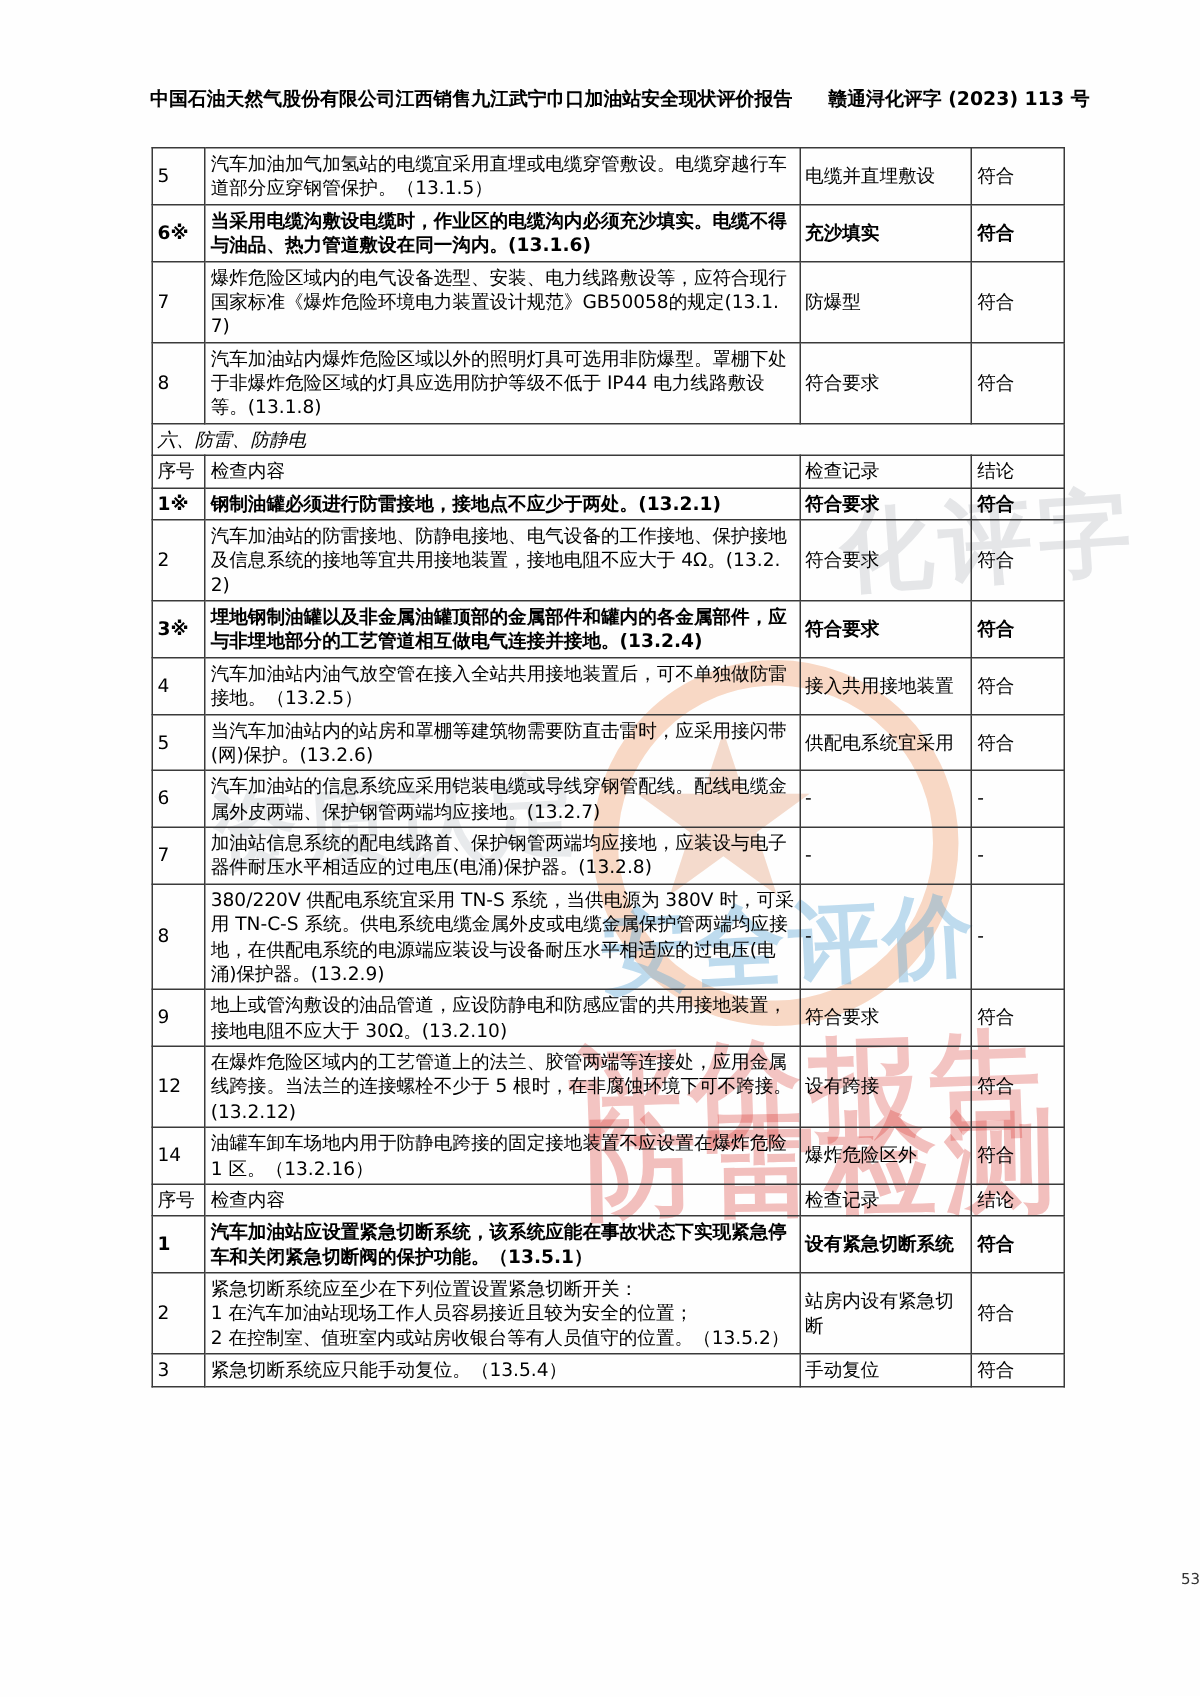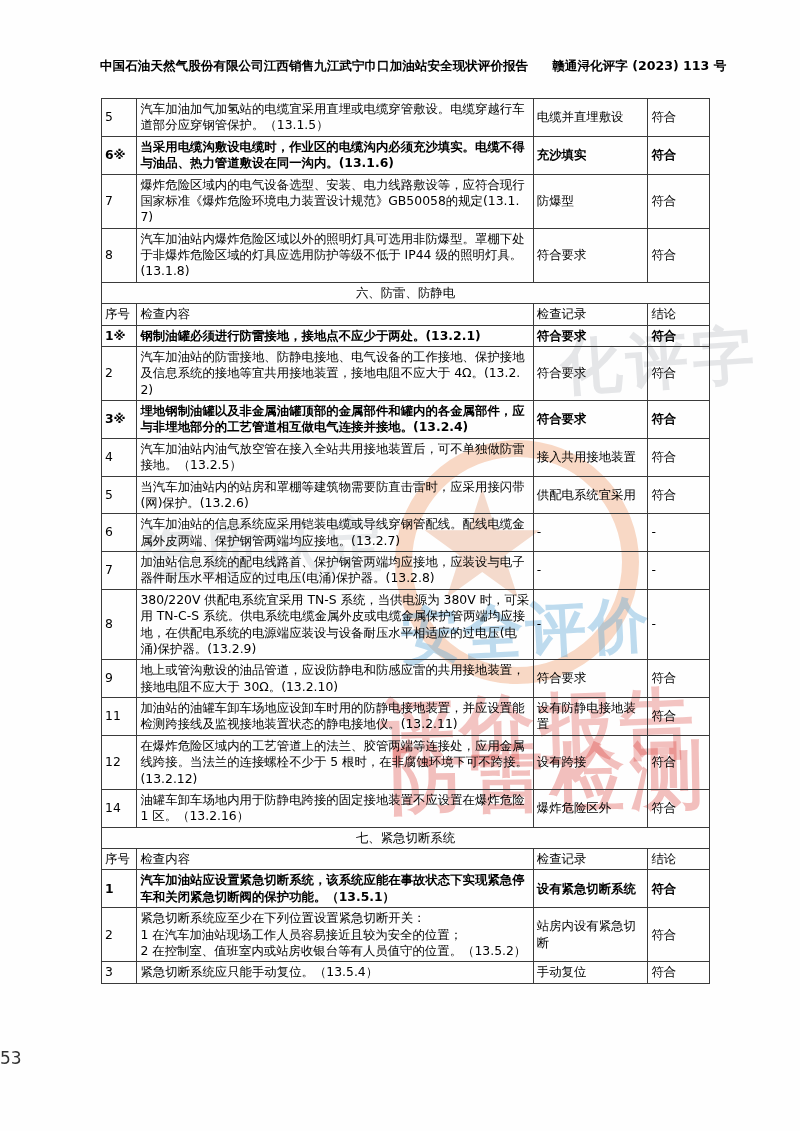--- a/index.html
+++ b/index.html
@@ -122,45 +122,46 @@
     vertical-align: middle;
     background: transparent;
     word-break: break-all;
   }
   .col-no    { width: 34px;  text-align: center; }
   .col-desc  { width: 380px; text-align: left; }
   .col-rec   { width: 110px; text-align: center; }
   .col-concl { width: 59px;  text-align: center; }
 
   .section-head {
-    text-align: center;
+    text-align: left;
     font-size: 13.2px;
     padding: 5px 0;
+    font-style: italic;
   }
   .col-head {
     text-align: left;
     font-weight: normal;
     font-size: 12.6px;
     padding: 4px 0;
   }
   .bold-row td, td.bold-cell {
     font-weight: bold;
   }
   .desc-cell { padding-left: 4px; padding-right: 4px; }
   .dash { font-size: 13px; }
   .multiline { white-space: pre-line; }
 
   
   #page-number {
     position: absolute;
     top: 1048px;
     left: 0;
     right: 0;
-    text-align: left;
-    font-size: 17px;
+    text-align: right;
+    font-size: 10px;
     color: #333;
     z-index: 5;
   }
 </style>
 </head>
 <body>
 
 <div id="page">
 
   <div class="wm-layer">
@@ -199,21 +200,21 @@
           <td>符合</td>
         </tr>
         <tr>
           <td>7</td>
           <td class="desc-cell multiline">爆炸危险区域内的电气设备选型、安装、电力线路敷设等，应符合现行国家标准《爆炸危险环境电力装置设计规范》GB50058的规定(13.1.7)</td>
           <td>防爆型</td>
           <td>符合</td>
         </tr>
         <tr>
           <td>8</td>
-          <td class="desc-cell multiline">汽车加油站内爆炸危险区域以外的照明灯具可选用非防爆型。罩棚下处于非爆炸危险区域的灯具应选用防护等级不低于 IP44 级的照明灯具。(13.1.8)</td>
+          <td class="desc-cell multiline">汽车加油站内爆炸危险区域以外的照明灯具可选用非防爆型。罩棚下处于非爆炸危险区域的灯具应选用防护等级不低于 IP44 电力线路敷设等。(13.1.8)</td>
           <td>符合要求</td>
           <td>符合</td>
         </tr>
         <tr>
           <td colspan="4" class="section-head">六、防雷、防静电</td>
         </tr>
         <tr>
           <td class="col-head">序号</td>
           <td class="col-head">检查内容</td>
           <td class="col-head">检查记录</td>
@@ -267,39 +268,30 @@
           <td class="dash">-</td>
           <td class="dash">-</td>
         </tr>
         <tr>
           <td>9</td>
           <td class="desc-cell multiline">地上或管沟敷设的油品管道，应设防静电和防感应雷的共用接地装置，接地电阻不应大于 30Ω。(13.2.10)</td>
           <td>符合要求</td>
           <td>符合</td>
         </tr>
         <tr>
-          <td>11</td>
-          <td class="desc-cell multiline">加油站的油罐车卸车场地应设卸车时用的防静电接地装置，并应设置能检测跨接线及监视接地装置状态的静电接地仪。(13.2.11)</td>
-          <td>设有防静电接地装置</td>
-          <td>符合</td>
-        </tr>
-        <tr>
           <td>12</td>
           <td class="desc-cell multiline">在爆炸危险区域内的工艺管道上的法兰、胶管两端等连接处，应用金属线跨接。当法兰的连接螺栓不少于 5 根时，在非腐蚀环境下可不跨接。(13.2.12)</td>
           <td>设有跨接</td>
           <td>符合</td>
         </tr>
         <tr>
           <td>14</td>
           <td class="desc-cell multiline">油罐车卸车场地内用于防静电跨接的固定接地装置不应设置在爆炸危险 1 区。（13.2.16）</td>
           <td>爆炸危险区外</td>
           <td>符合</td>
-        </tr>
-        <tr>
-          <td colspan="4" class="section-head">七、紧急切断系统</td>
         </tr>
         <tr>
           <td class="col-head">序号</td>
           <td class="col-head">检查内容</td>
           <td class="col-head">检查记录</td>
           <td class="col-head">结论</td>
         </tr>
         <tr class="bold-row">
           <td>1</td>
           <td class="desc-cell multiline">汽车加油站应设置紧急切断系统，该系统应能在事故状态下实现紧急停车和关闭紧急切断阀的保护功能。（13.5.1）</td>

